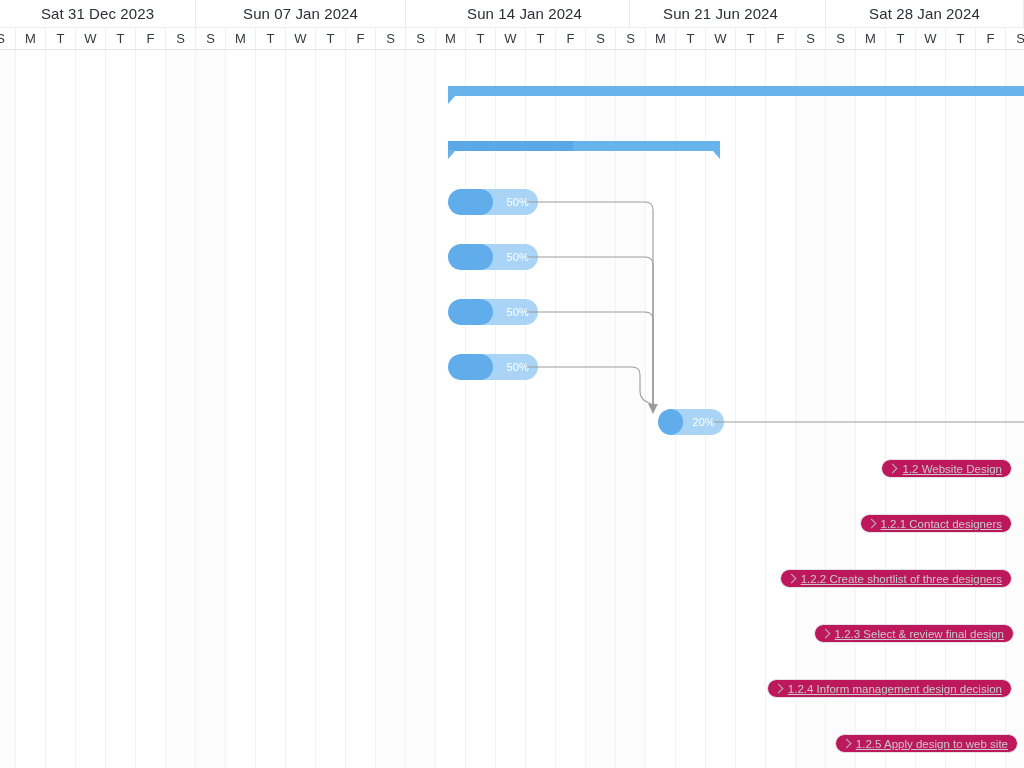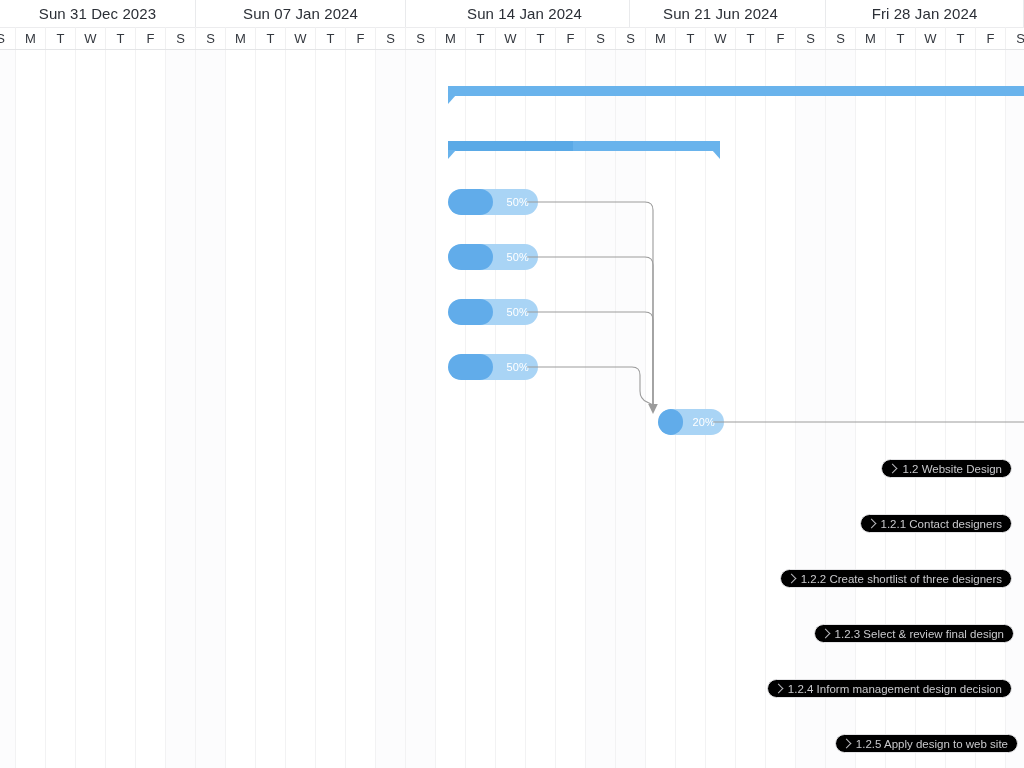--- a/index.html
+++ b/index.html
@@ -93,24 +93,25 @@
   .arrow-layer .head { fill:#9b9b9b; stroke:none; }
 
   
   .ghost-layer { position:absolute; left:0; top:50px; width:1024px; height:718px; z-index:6; }
   .ghost-pill {
     position:absolute; height:19px;
     display:flex; align-items:center; gap:5px;
     padding:0 9px 0 7px;
     border:1px solid #e4e4e6;
     border-radius:10px;
-    background:#000000;
+    background:#be185d;
     color:#c9c9cc;
     font-size:11.5px;
     white-space:nowrap;
+    text-decoration:underline;
   }
   .ghost-pill .chev {
     display:inline-block; width:7px; height:7px;
     border-right:1.6px solid #b9b9bd;
     border-top:1.6px solid #b9b9bd;
     transform:rotate(45deg);
     flex:0 0 auto;
     margin-right:1px;
   }
 </style>
@@ -153,33 +154,33 @@
       <div class="day-col" style="left: 886px; width: 30px;"></div>
       <div class="day-col" style="left: 916px; width: 30px;"></div>
       <div class="day-col" style="left: 946px; width: 30px;"></div>
       <div class="day-col" style="left: 976px; width: 30px;"></div>
       <div class="day-col weekend" style="left: 1006px; width: 30px;"></div>
     </div>
 
   <div class="header">
     <div class="week-row" id="weekRow">
         <div class="week-cell" style="left: 0px; width: 196px;">
-          <span>Sun 31 Dec 2023</span>
+          <span>Sat 31 Dec 2023</span>
         </div>
         <div class="week-cell" style="left: 196px; width: 210px;">
           <span>Sun 07 Jan 2024</span>
         </div>
         <div class="week-cell" style="left: 420px; width: 210px;">
           <span>Sun 14 Jan 2024</span>
         </div>
         <div class="week-cell" style="left: 616px; width: 210px;">
           <span>Sun 21 Jun 2024</span>
         </div>
         <div class="week-cell" style="left: 826px; width: 198px;">
-          <span>Fri 28 Jan 2024</span>
+          <span>Sat 28 Jan 2024</span>
         </div>
       </div>
     <div class="week-sep"></div>
     <div class="day-row" id="dayRow">
         <div class="day-cell" style="left: -14px; width: 30px;">
           <span>S</span>
         </div>
         <div class="day-cell" style="left: 16px; width: 30px;">
           <span>M</span>
         </div>

